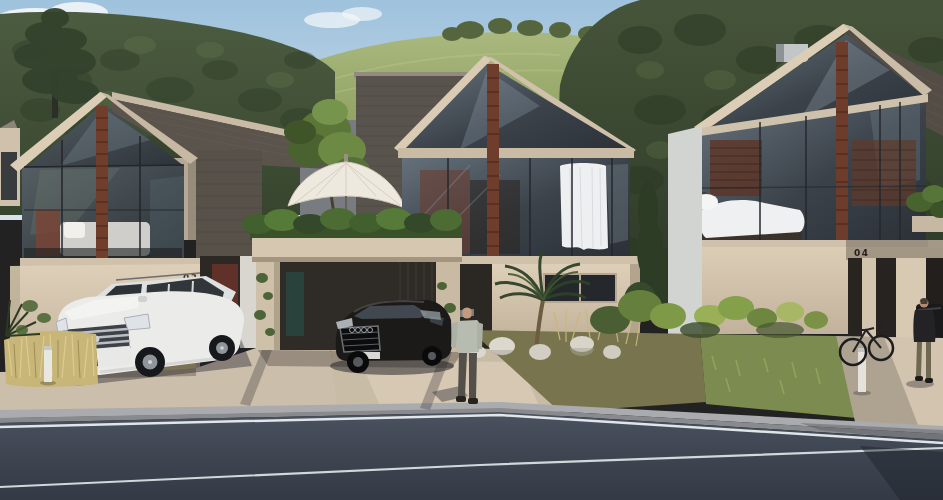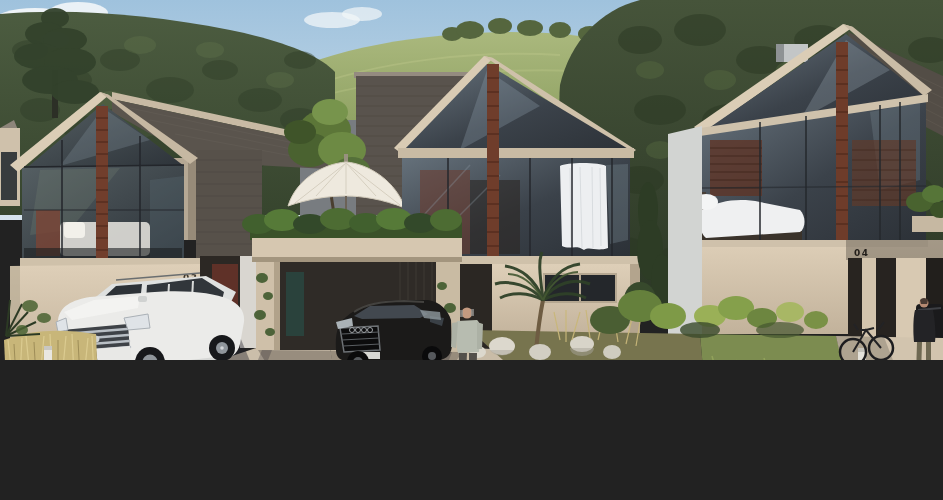--- a/index.html
+++ b/index.html
@@ -1,16 +1,16 @@
 <!DOCTYPE html>
 <html><head>
 <meta charset="utf-8">
 <style>
   html,body{margin:0;padding:0;background:#222;}
-  .stage{width:943px;height:360px;position:relative;overflow:hidden;font-family:"DejaVu Sans",sans-serif;}
+  .stage{width:943px;height:500px;position:relative;overflow:hidden;font-family:"DejaVu Sans",sans-serif;}
   .stage svg{display:block;width:943px;height:500px;}
   .house-number{font-family:"DejaVu Sans",sans-serif;font-size:9px;font-weight:600;letter-spacing:1.5px;}
 </style>
 </head>
 <body>
 
 <div class="stage">
 <svg viewBox="0 0 943 500" xmlns="http://www.w3.org/2000/svg">
   <defs>
     <linearGradient id="skyG" x1="0" y1="0" x2="0" y2="1">

